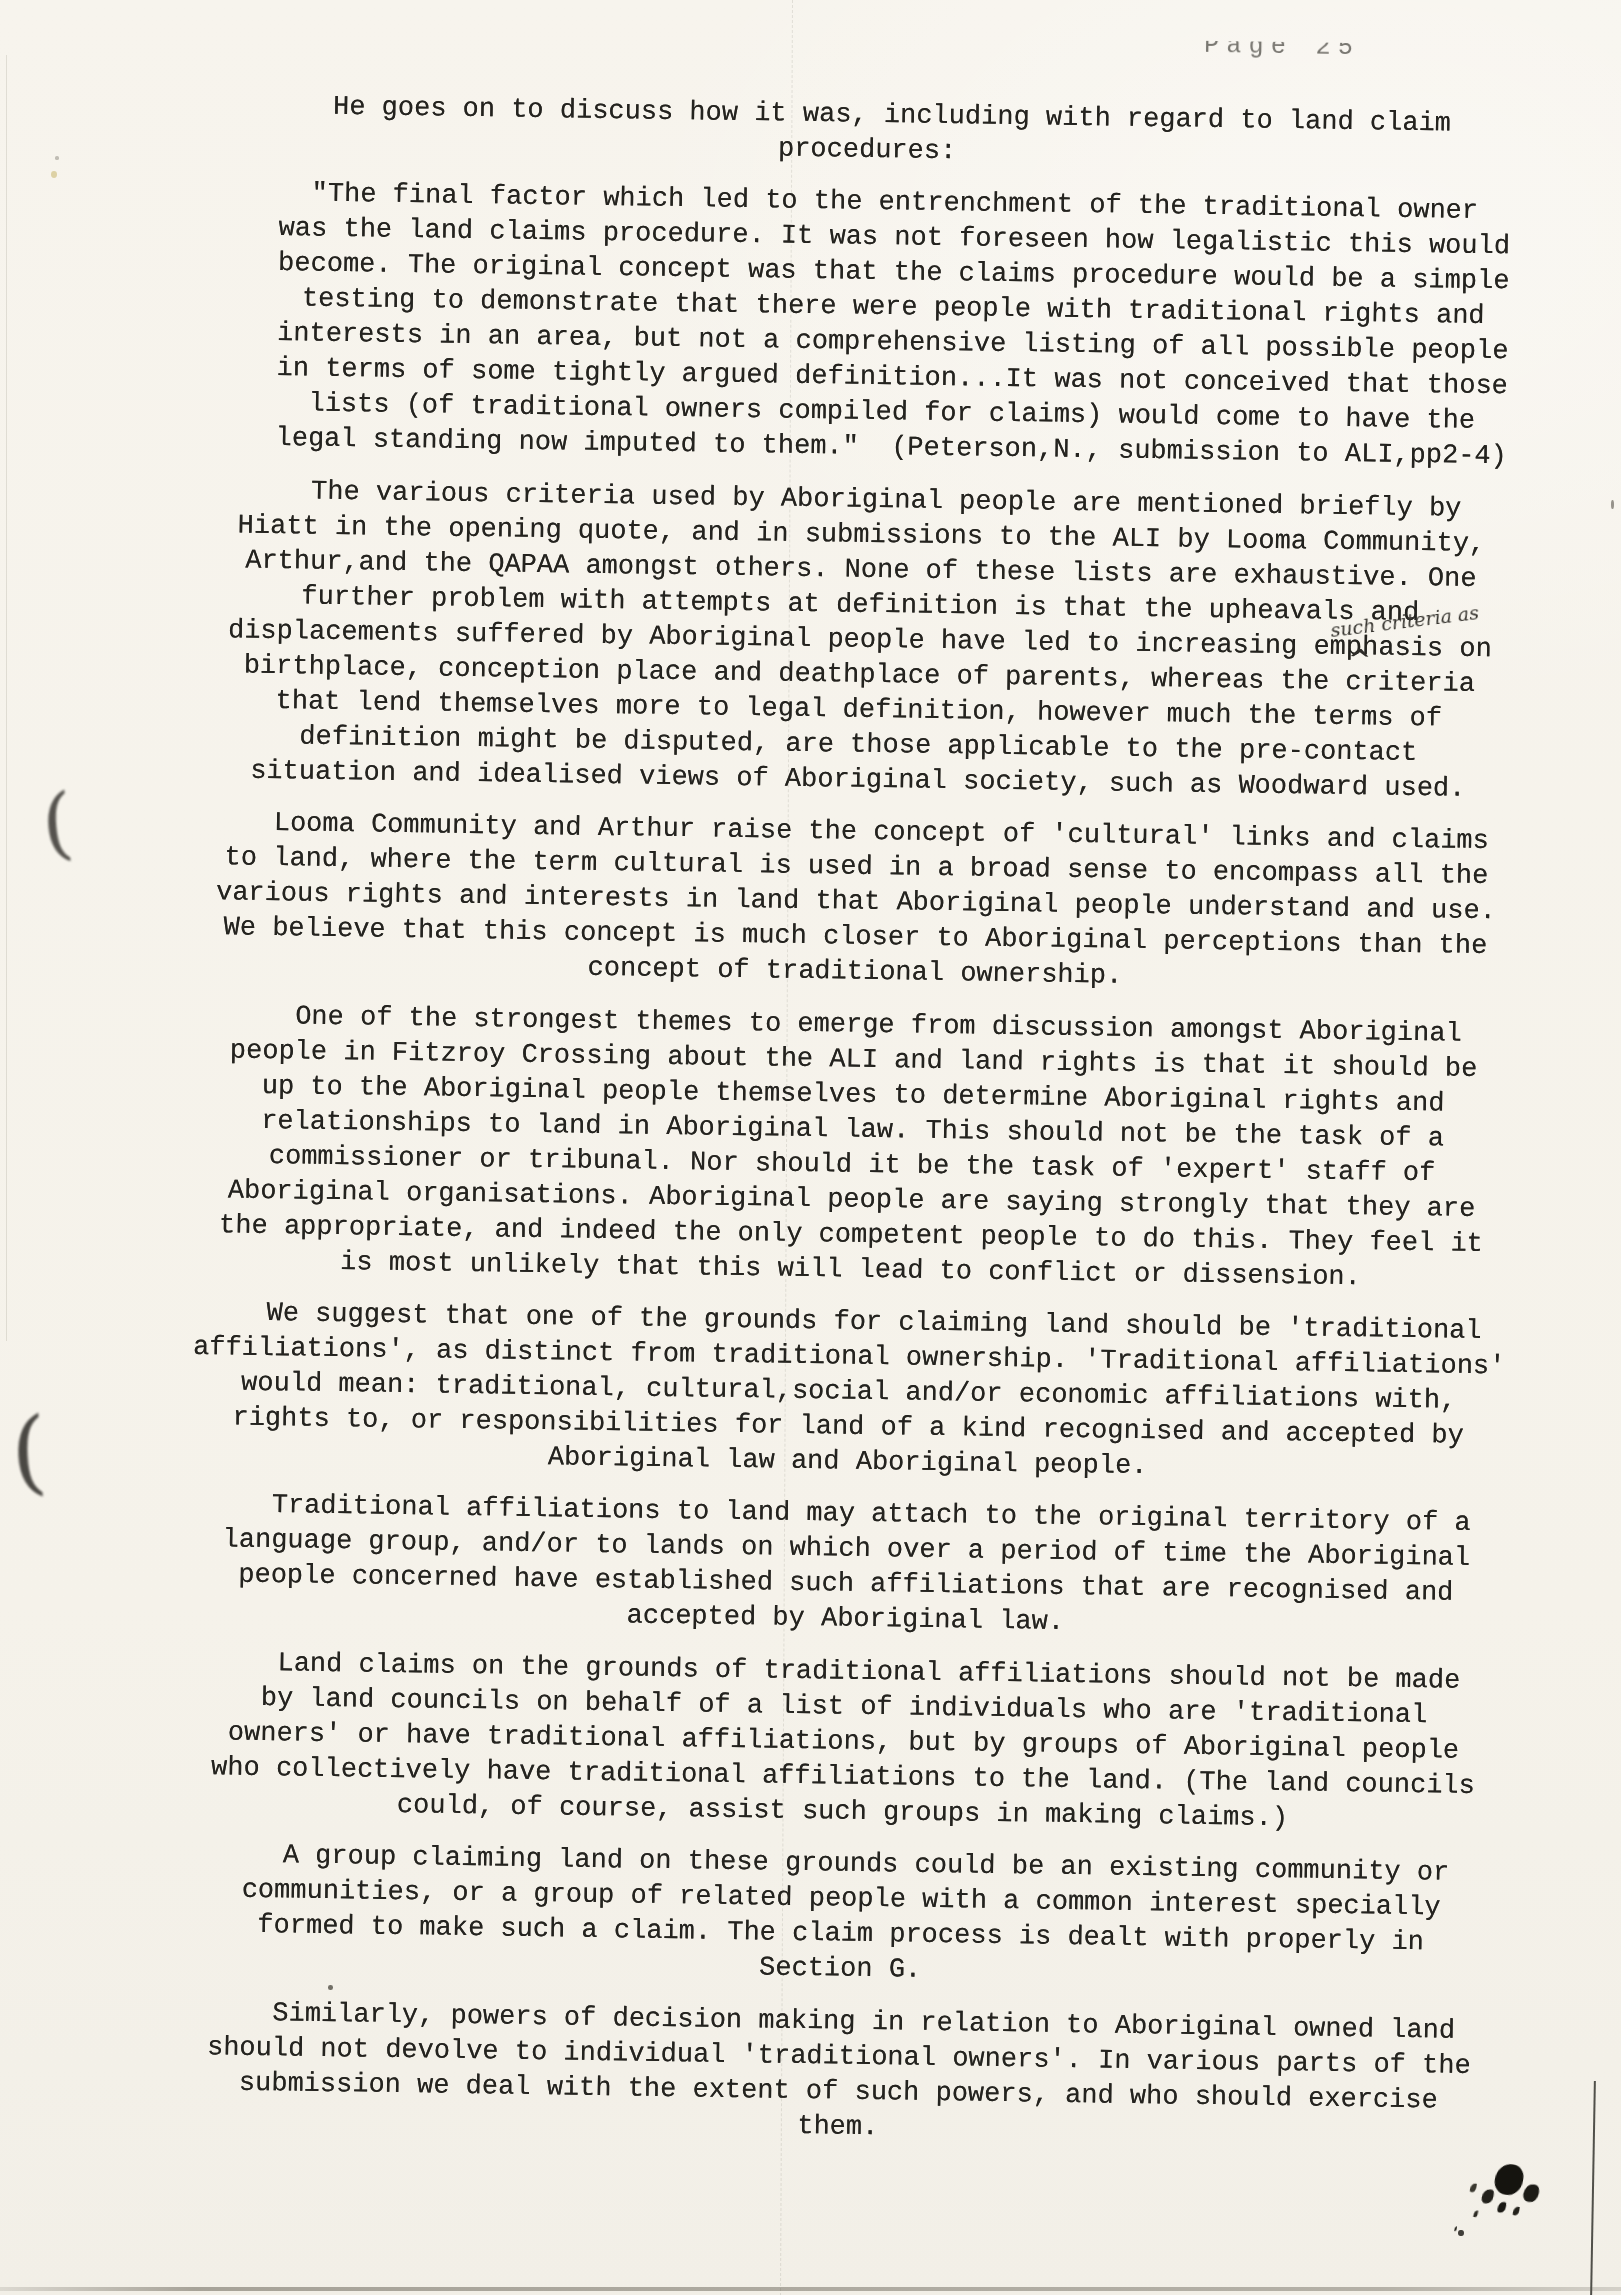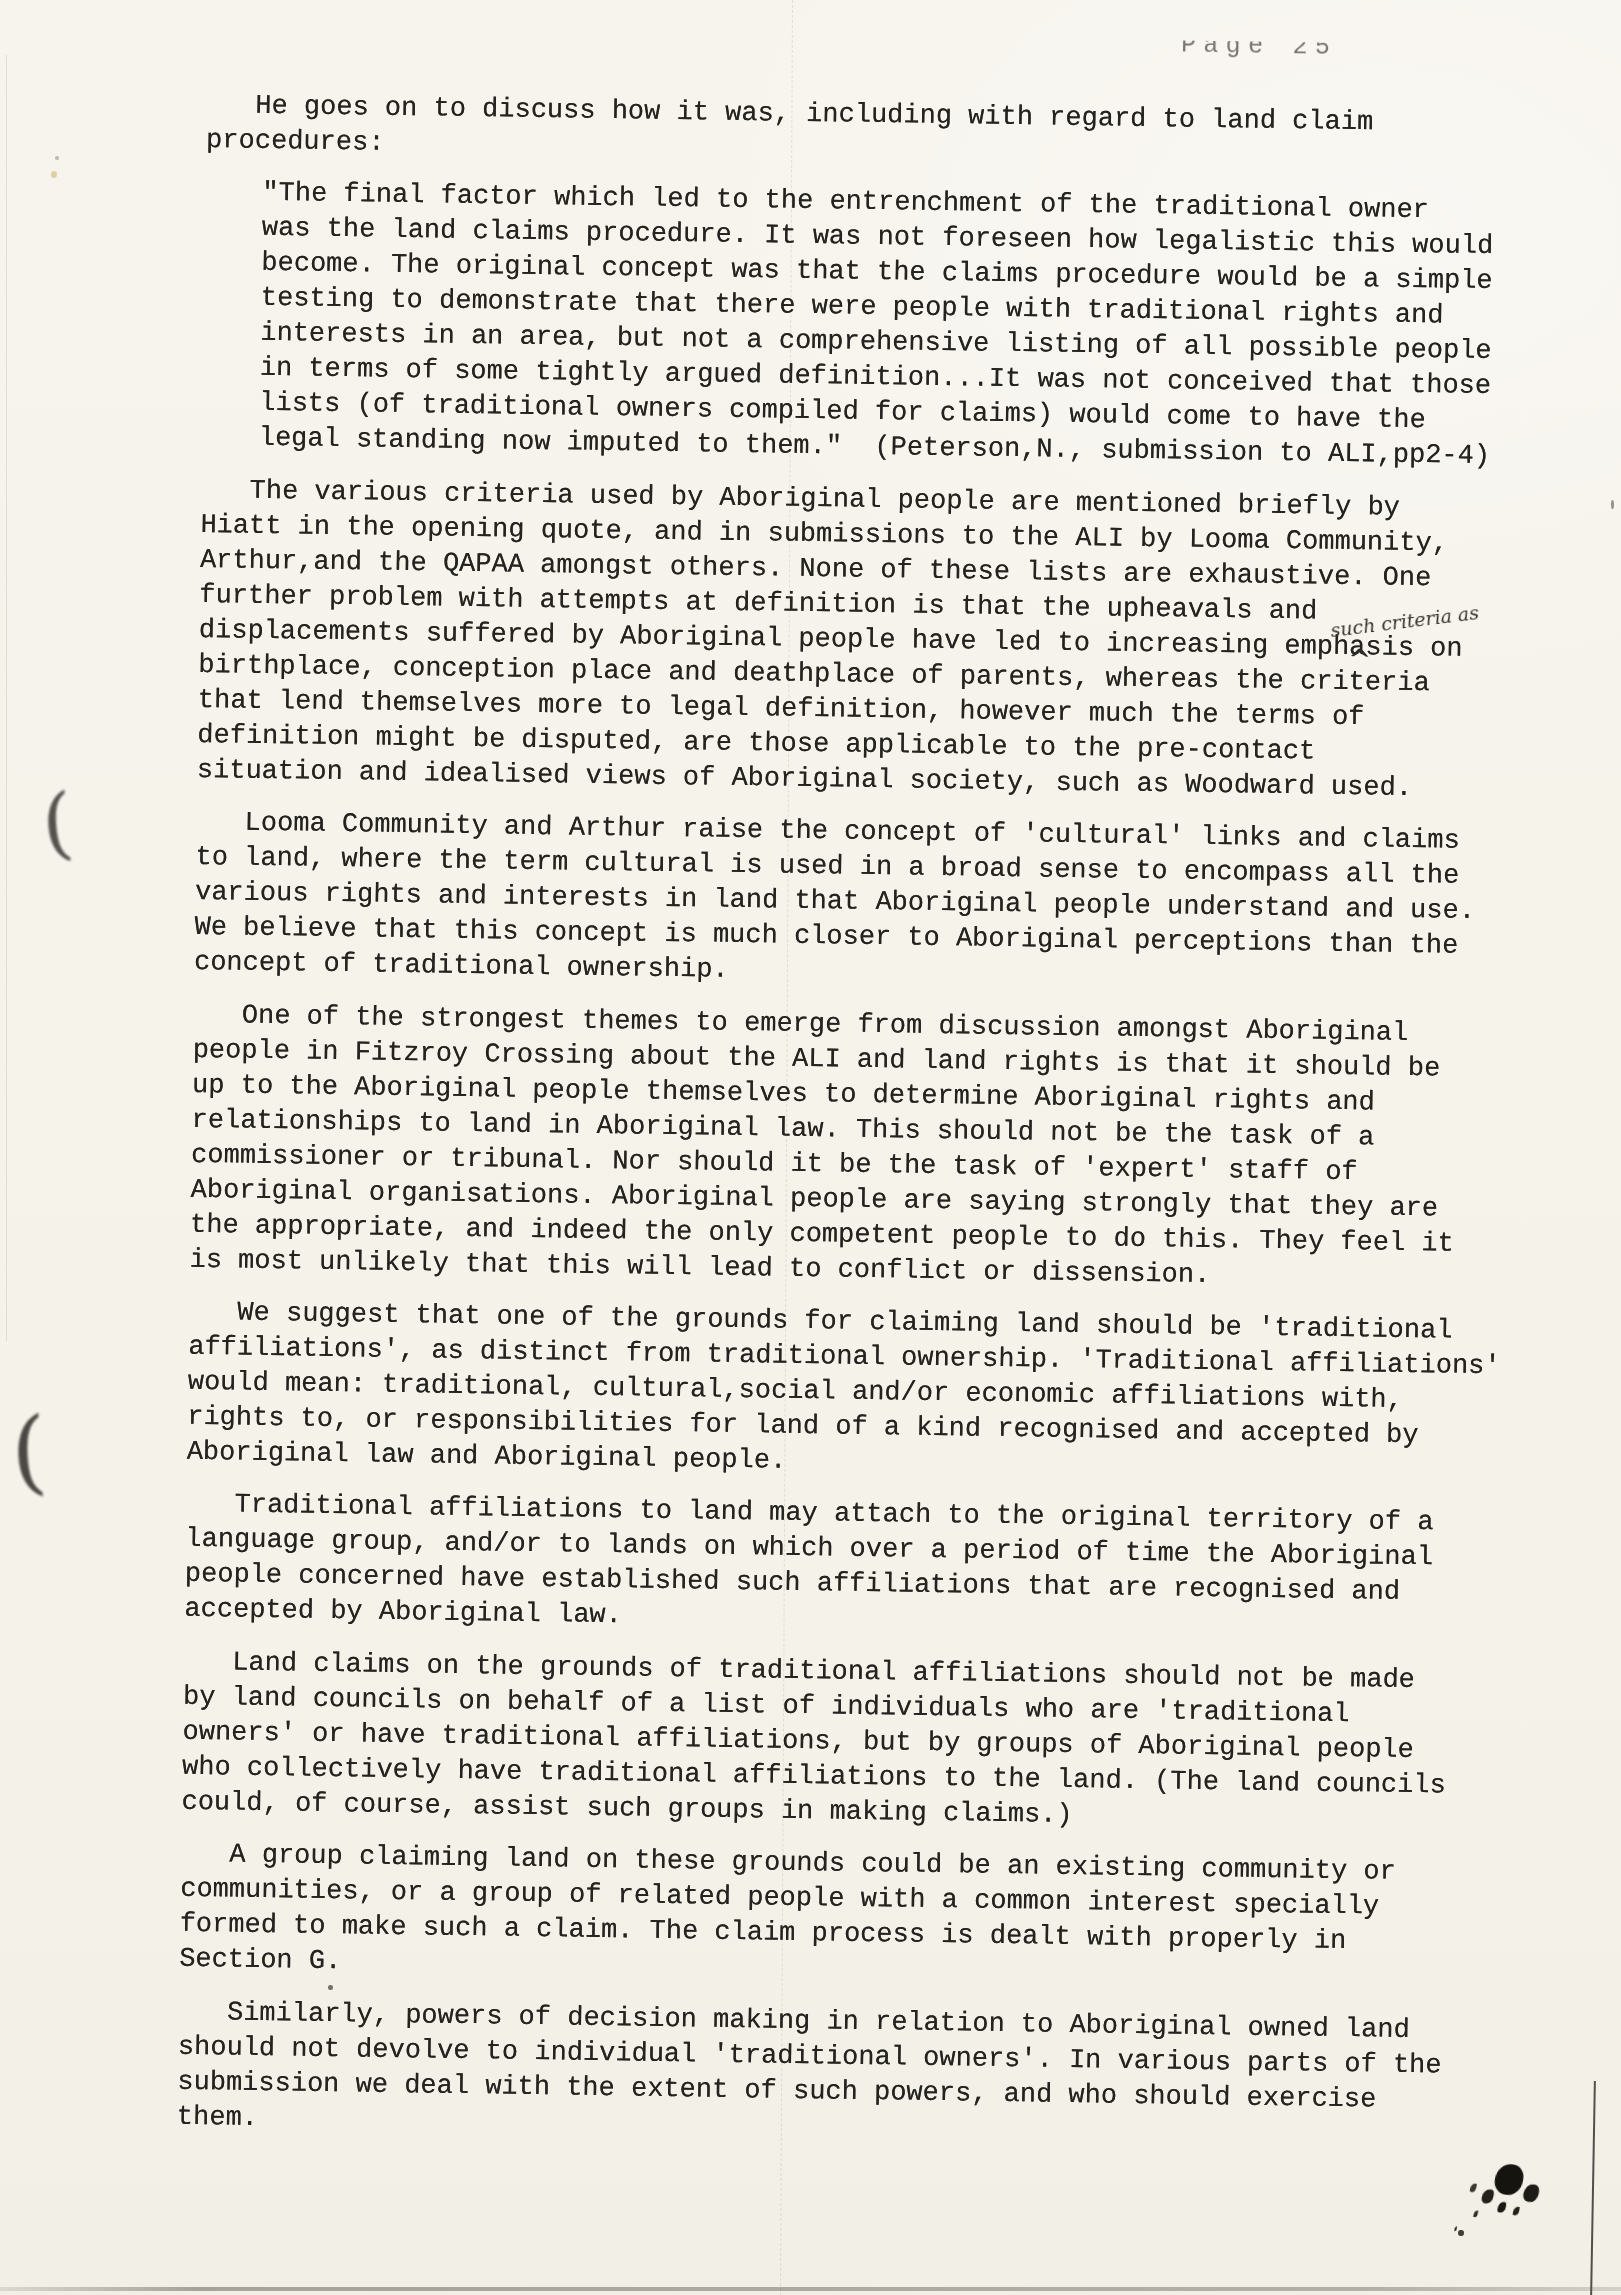--- a/index.html
+++ b/index.html
@@ -8,20 +8,21 @@
     position: relative;
     overflow: hidden;
     background: #f6f3ec;
     font-family: "Liberation Mono", "DejaVu Sans Mono", monospace;
   }
   .sheet {
     position: absolute; inset: 0;
     background:
       radial-gradient(1286px 826px at 85% 10%, rgba(255,255,255,0.35), rgba(255,255,255,0) 60%),
       linear-gradient(180deg, #f7f4ed 0%, #f5f2ea 70%, #f2efe7 100%);
+    text-align: center;
   }
   
   .page-number-clip {
     position: absolute; left: 1181px; top: 42px;
     width: 202px; height: 22px; overflow: hidden;
     transform: rotate(0.9deg);
   }
   .page-number-clip span {
     display: inline-block;
     font-size: 25px; letter-spacing: 7.3px;

